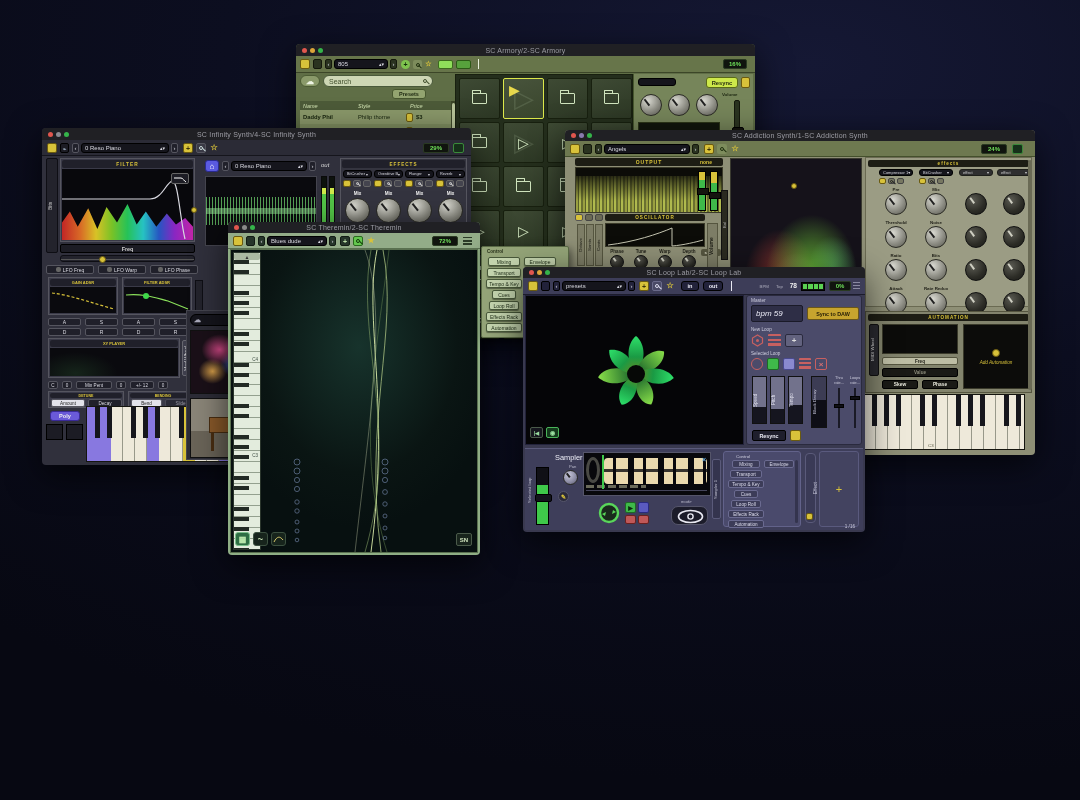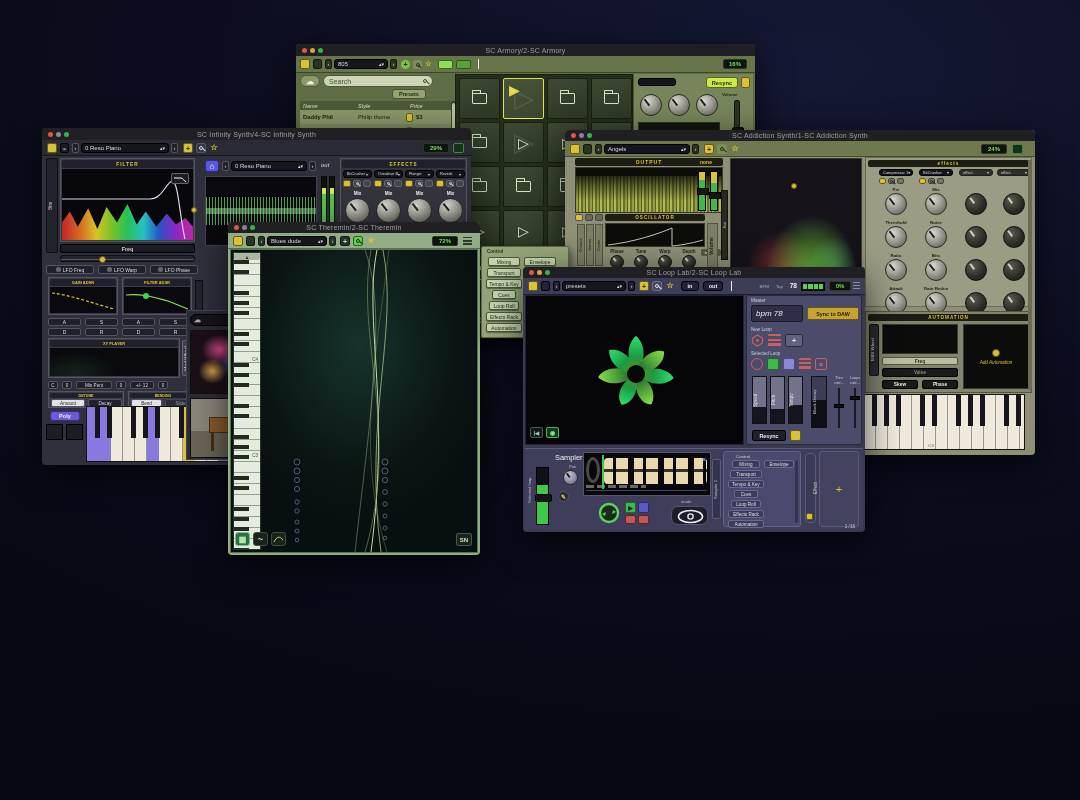--- a/index.html
+++ b/index.html
@@ -768,21 +768,21 @@
         <path d="M0,0 C10,-12 10,-28 0,-36 C-10,-28 -10,-12 0,0" fill="url(#pg)" transform="rotate(312)"></path>
         <circle cx="0" cy="0" r="9" fill="#060806"></circle>
       </g>
     </svg>
     <div class="chip" style="position:absolute;left:4px;bottom:6px;width:13px;height:11px;background:#16161e;border:1px solid #4a5a4a;color:#9adca0;font-size:5px">|◀</div>
     <div class="chip" style="position:absolute;left:20px;bottom:6px;width:13px;height:11px;background:#143a1c;border:1px solid #4ab45a;color:#9ae0a0;font-size:6px">◉</div>
   </div>
 
   <div class="a" style="left:223px;top:28px;width:116px;height:150px;background:#4b4b6a;border:1px solid #2a2a3e;border-radius:3px">
     <div style="position:absolute;left:4px;top:2px;font-size:4.8px;color:#ccd">Master</div>
-    <div style="position:absolute;left:4px;top:9px;width:52px;height:17px;background:#2e2e46;border:1px solid #1a1a28;border-radius:2px;color:#e8e8f4;font-size:8px;font-style:italic;display:flex;align-items:center;padding-left:4px">bpm 78</div>
+    <div style="position:absolute;left:4px;top:9px;width:52px;height:17px;background:#2e2e46;border:1px solid #1a1a28;border-radius:2px;color:#e8e8f4;font-size:8px;font-style:italic;display:flex;align-items:center;padding-left:4px">bpm 59</div>
     <div class="chip" style="position:absolute;left:60px;top:11px;width:52px;height:13px;background:#c7a42e;border:1px solid #6a561a;border-radius:2px;color:#241c06;font-size:5.4px">Sync to DAW</div>
     <div style="position:absolute;left:4px;top:31px;font-size:4.6px;color:#ccd">New Loop</div>
     <svg class="a" style="left:4px;top:38px" width="13" height="13" viewBox="0 0 13 13">
         <polygon points="6.5,1 11.5,4 11.5,9 6.5,12 1.5,9 1.5,4" fill="none" stroke="#c86060" stroke-width="1.2"></polygon>
         <circle cx="6.5" cy="6.5" r="1.5" fill="#c86060"></circle>
       </svg>
     <div class="a" style="left:21px;top:38px;width:13px;height:13px;background:repeating-linear-gradient(180deg,#c86060 0 2.4px,transparent 2.4px 4.6px);border-radius:1px"></div>
     <div class="chip" style="position:absolute;left:38px;top:38px;width:18px;height:13px;background:#62627e;border:1px solid #2a2a3e;color:#ddd;font-size:8px;border-radius:2px">+</div>
     <div style="position:absolute;left:4px;top:55px;font-size:4.6px;color:#ccd">Selected Loop</div>
     <div class="chip" style="position:absolute;left:4px;top:62px;width:12px;height:12px;border-radius:50%;border:1.6px solid #c86060;background:transparent"></div>

